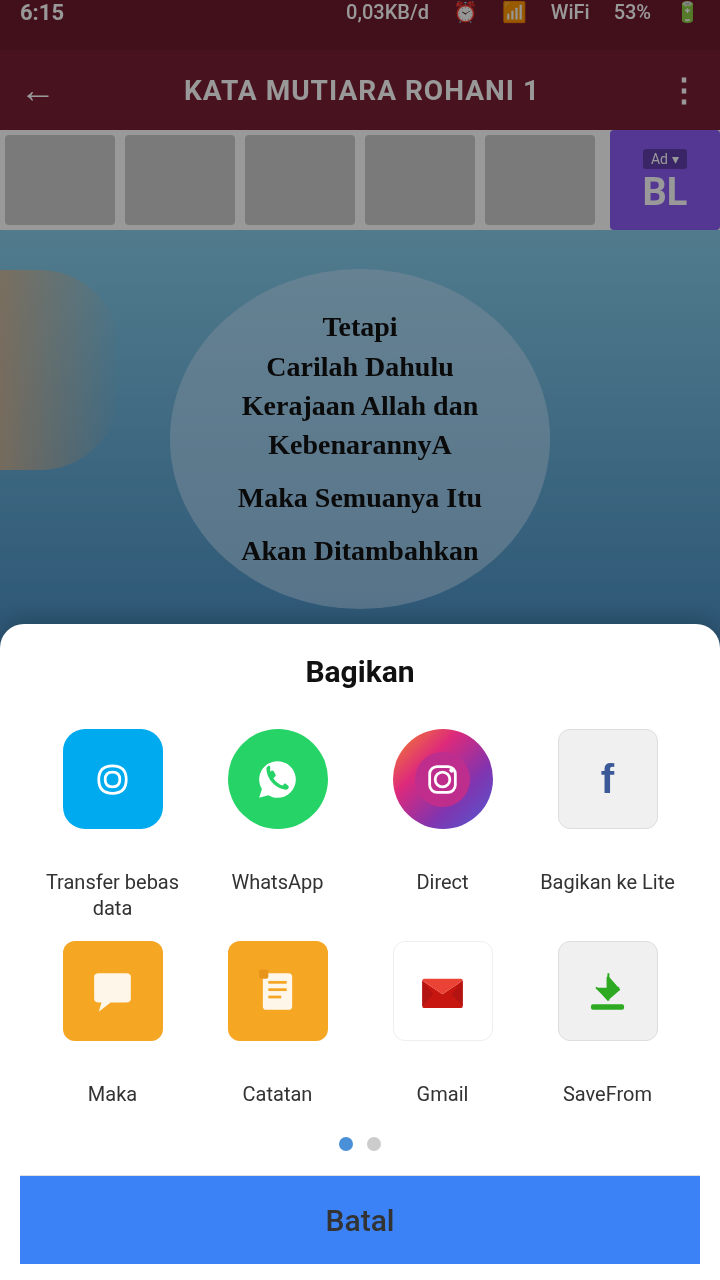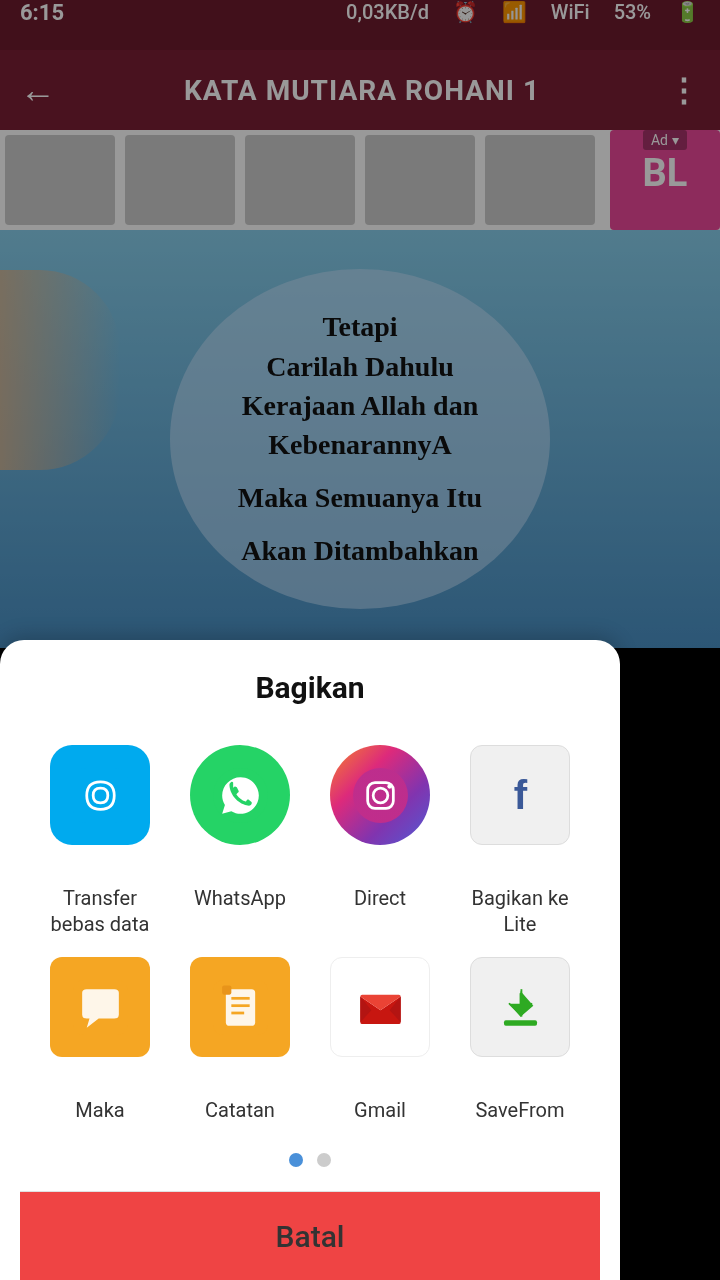--- a/index.html
+++ b/index.html
@@ -94,24 +94,25 @@
     .thumb-2 { background: linear-gradient(135deg, #3a5f8a, #1a3f6a); }
     .thumb-3 { background: linear-gradient(135deg, #c0a060, #8a6030); }
     .thumb-4 { background: linear-gradient(135deg, #4a4a7a, #2a2a5a); }
     .thumb-5 { background: linear-gradient(135deg, #888888, #555555); }
     .ad-badge {
       position: absolute;
       right: 0;
       top: 0;
       width: 110px;
       height: 100px;
-      background: #ec4899;
+      background: #8b5cf6;
       display: flex;
       flex-direction: column;
       align-items: center;
+      justify-content: center;
       border-radius: 4px;
     }
     .ad-top {
       background: rgba(0,0,0,0.3);
       color: white;
       font-size: 14px;
       padding: 2px 8px;
       border-radius: 3px;
       margin-bottom: 4px;
       display: flex;
@@ -183,25 +184,25 @@
       inset: 0;
       background: rgba(0,0,0,0.4);
       z-index: 20;
     }
 
     
     .share-sheet {
       position: absolute;
       bottom: 0;
       left: 0;
-      width: 620px;
+      width: 720px;
       background: white;
       border-radius: 24px 24px 0 0;
       z-index: 30;
-      padding: 30px 20px 0;
+      padding: 30px 20px 16px;
       box-shadow: 0 -4px 20px rgba(0,0,0,0.2);
     }
     .share-title {
       text-align: center;
       font-size: 30px;
       font-weight: bold;
       color: #111;
       margin-bottom: 40px;
     }
     .share-grid {
@@ -267,21 +268,21 @@
     }
 
     
     .cancel-btn {
       width: 100%;
       height: 88px;
       display: flex;
       align-items: center;
       justify-content: center;
       cursor: pointer;
-      background: #ef4444;
+      background: #3b82f6;
     }
     .cancel-text {
       font-size: 30px;
       font-weight: 500;
       color: #333;
     }
 
     
     .svg-icon { width: 55px; height: 55px; }
   </style>

